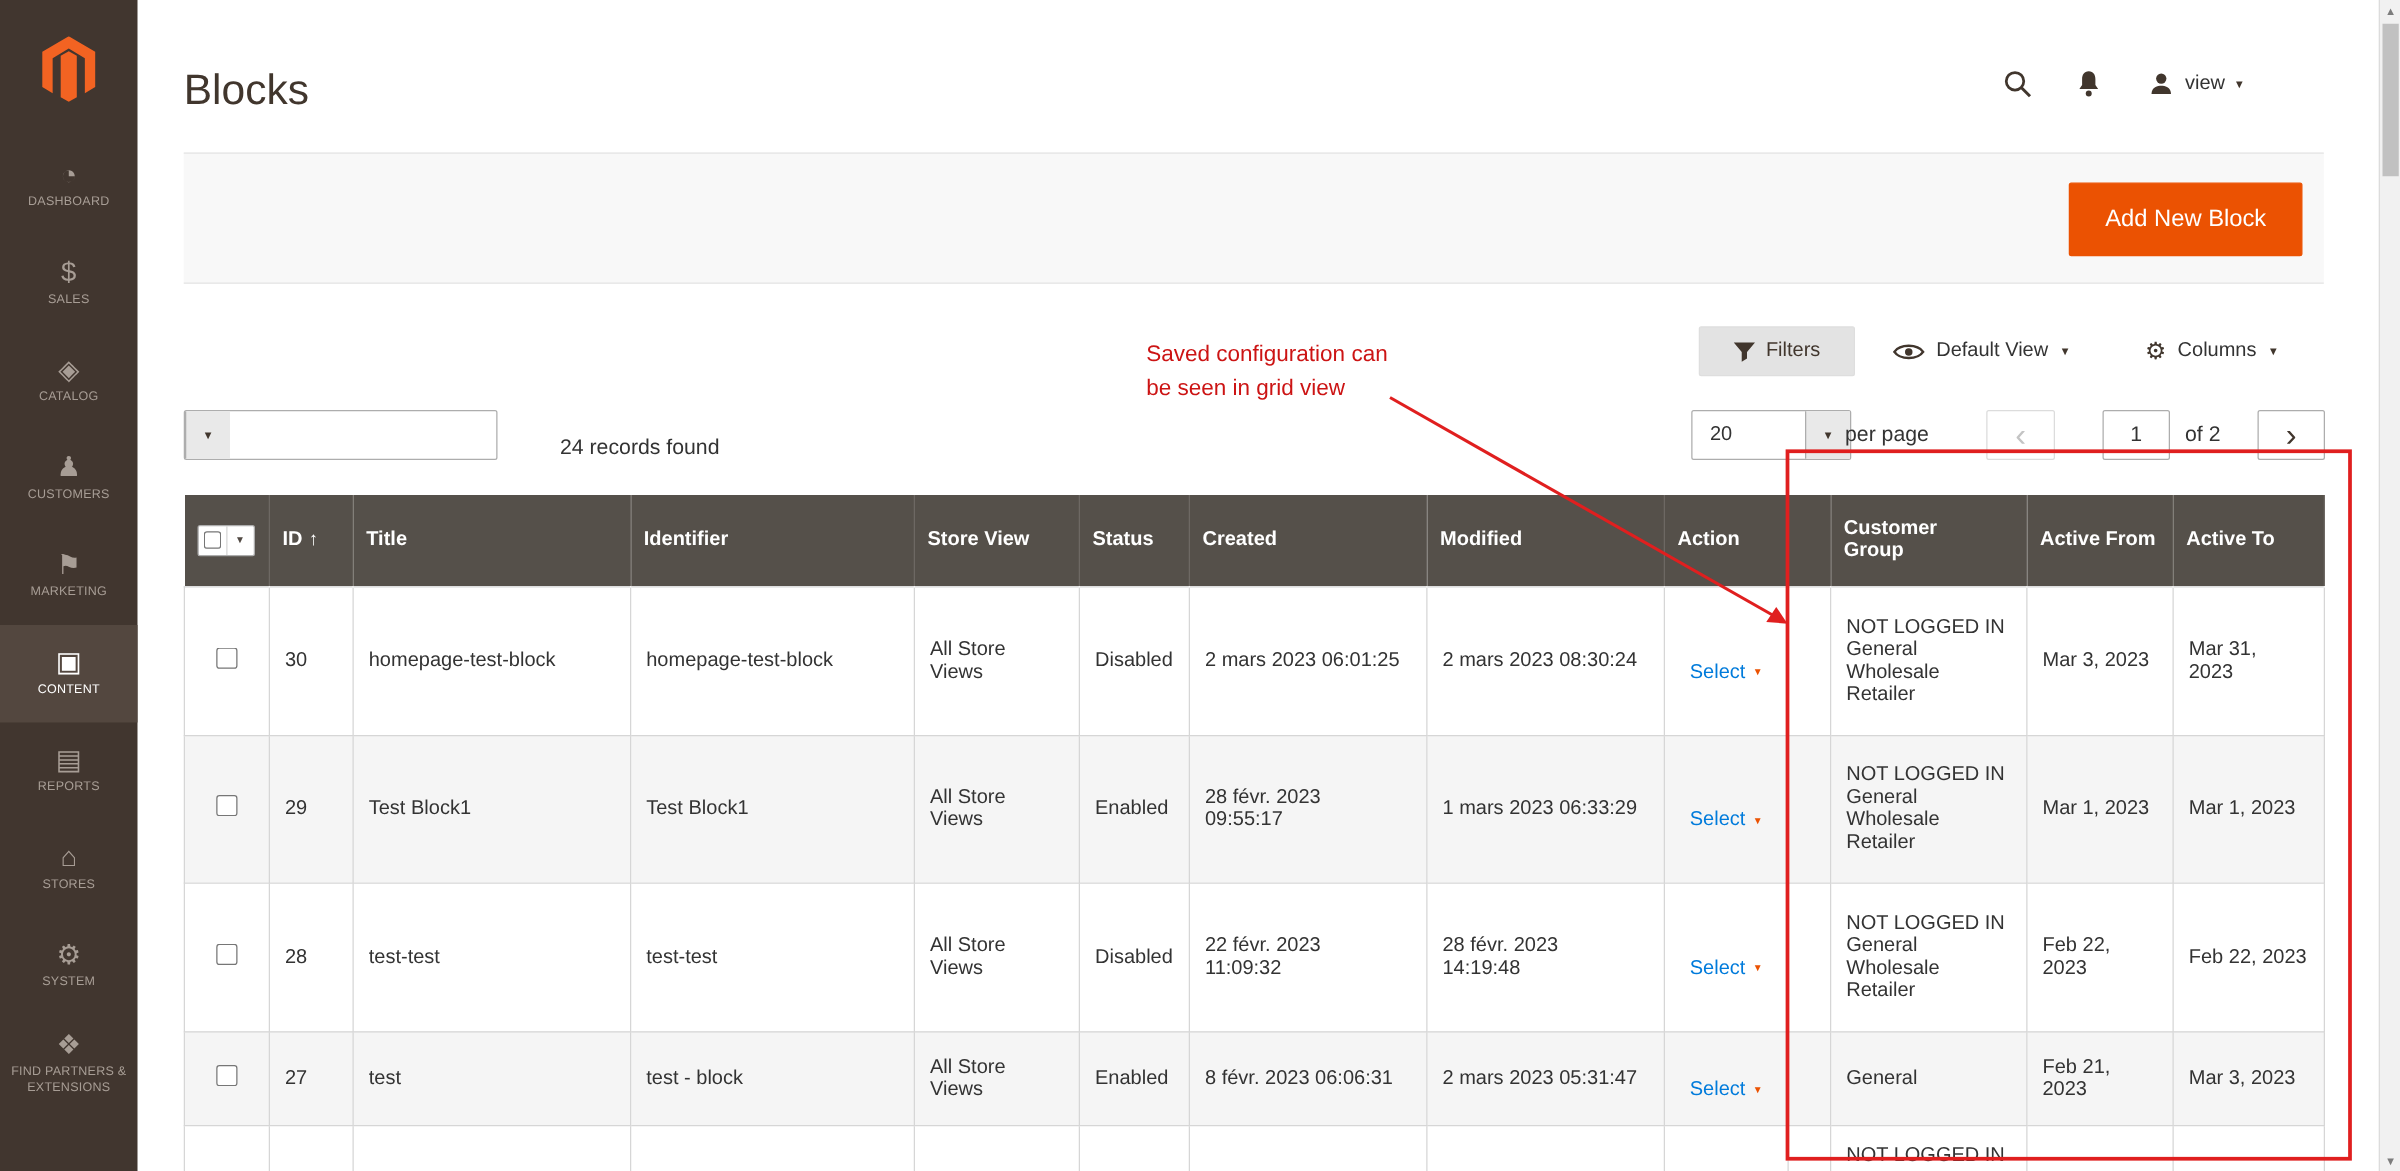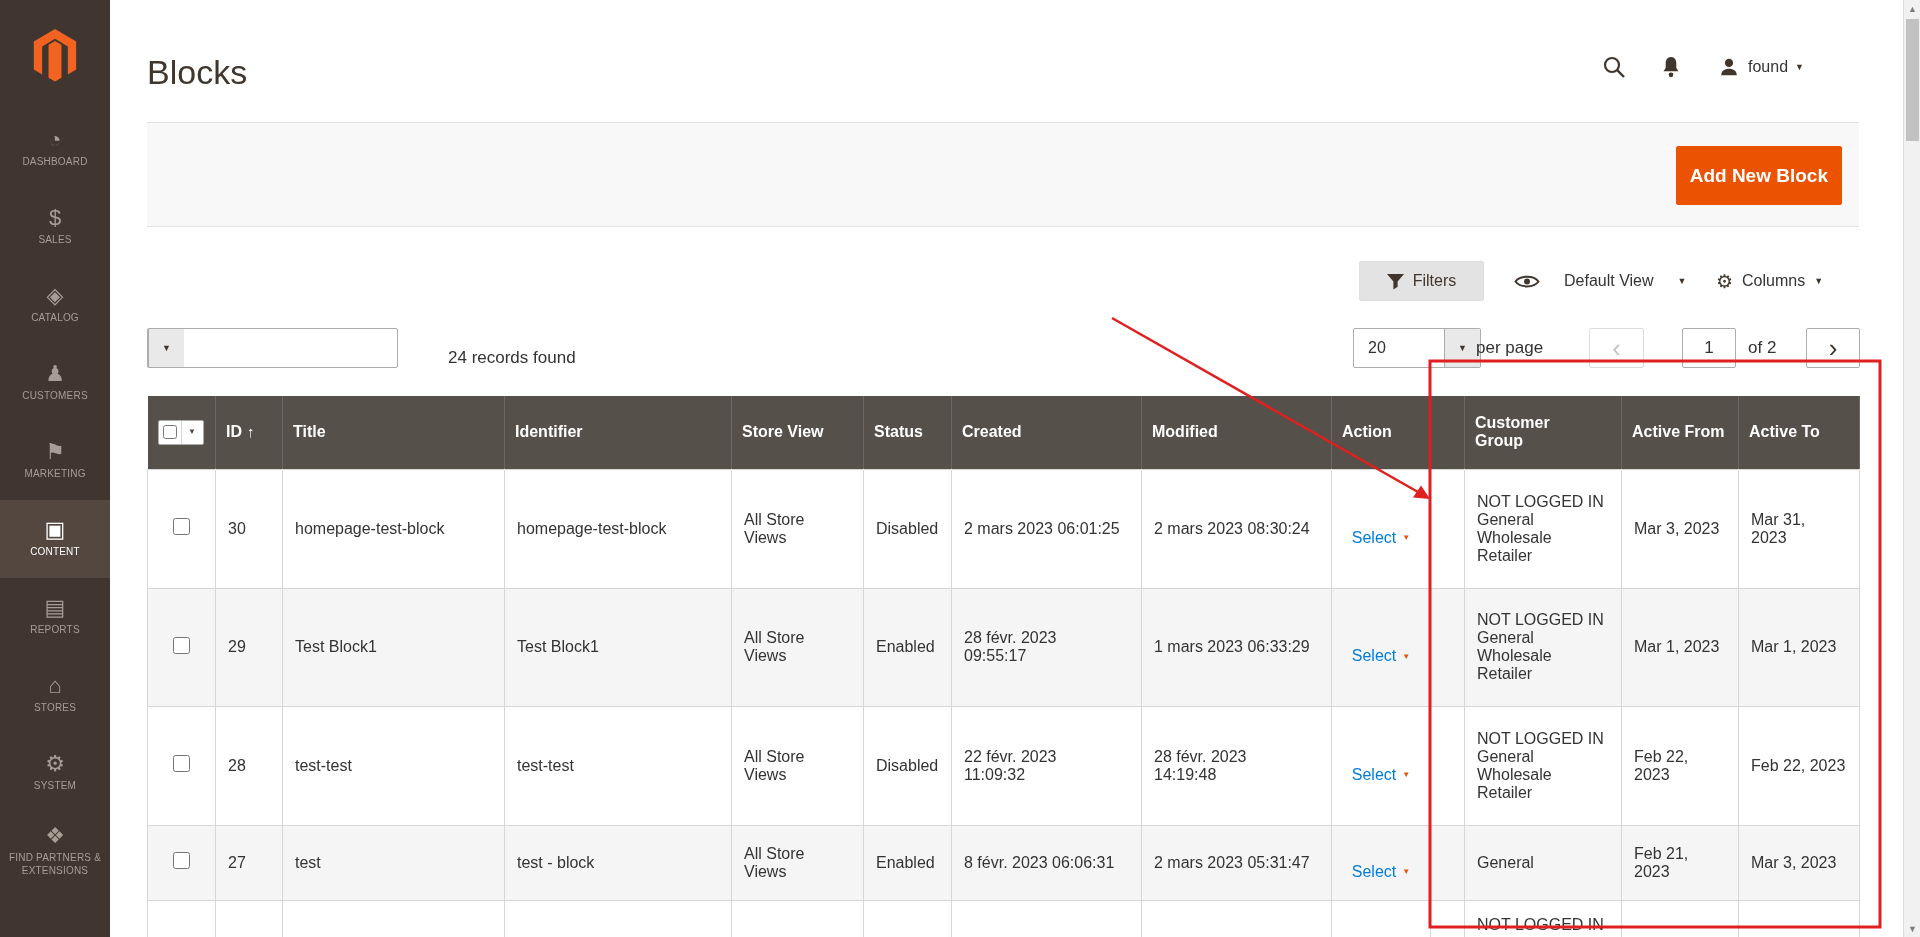--- a/index.html
+++ b/index.html
@@ -22,30 +22,30 @@
 
   .top-icons { position:absolute; top:52px; left:1492px; display:flex; align-items:center; height:30px; }
   .ticon { display:flex; align-items:center; justify-content:center; cursor:pointer; }
   .ticon + .ticon { margin-left:34px; }
   .admin-group { display:flex; align-items:center; margin-left:36px; cursor:pointer; }
   .admin-name { font-size:16px; color:#333; margin:0 7px 0 8px; }
   .caret { font-size:9px; color:#41362d; line-height:1; }
 
   
   .actions-band { position:absolute; left:37px; top:122px; width:1712px; height:105px; background:#f8f8f8; border-top:1px solid #e3e3e3; border-bottom:1px solid #e3e3e3; }
-  .add-btn { position:absolute; right:17px; top:23px; height:59px; padding:0 13px; background:#eb5202; border:1px solid #eb5202; border-radius:2px; color:#fff; font-size:19px; font-weight:700; display:flex; align-items:center; cursor:pointer; }
+  .add-btn { position:absolute; right:17px; top:23px; height:59px; padding:0 28px; background:#eb5202; border:1px solid #eb5202; border-radius:2px; color:#fff; font-size:19px; font-weight:400; display:flex; align-items:center; cursor:pointer; }
 
   
   .search-box { position:absolute; left:37px; top:261px; width:567px; height:40px; border:1px solid #adadad; border-radius:2px; background:#fff; }
   .search-box input { width:100%; height:100%; border:0; outline:none; padding:0 44px 0 14px; font-size:17px; font-family:"Liberation Sans", sans-serif; color:#333; background:transparent; }
   .search-box input::placeholder { font-style:italic; color:#8c8c8c; }
   .search-box .mag { position:absolute; right:9px; top:8px; cursor:pointer; }
 
   .filters-btn { position:absolute; left:1249px; top:261px; width:125px; height:40px; background:#e3e3e3; border:1px solid #dedede; border-radius:2px; display:flex; align-items:center; justify-content:center; gap:9px; font-size:16px; color:#41362d; cursor:pointer; }
-  .view-ctrl { position:absolute; left:1404px; top:261px; height:40px; display:flex; align-items:center; gap:24px; font-size:16px; color:#333; cursor:pointer; }
+  .view-ctrl { position:absolute; left:1404px; top:261px; height:40px; display:flex; align-items:center; gap:9px; font-size:16px; color:#333; cursor:pointer; }
   .columns-ctrl { position:absolute; left:1606px; top:261px; height:40px; display:flex; align-items:center; gap:9px; font-size:16px; color:#333; cursor:pointer; }
   .gear-glyph { font-size:19px; color:#41362d; line-height:1; }
 
   
   .sel-box { position:absolute; height:40px; border:1px solid #adadad; border-radius:2px; background:#fff; display:flex; cursor:pointer; }
   .actions-select { left:37px; top:328px; width:251px; }
   .perpage-select { left:1243px; top:328px; width:128px; }
   .sel-label { flex:1; font-size:16px; color:#333; line-height:38px; padding-left:14px; }
   .sel-caret { width:36px; border-left:1px solid #adadad; background:#e9e9e9; display:flex; align-items:center; justify-content:center; }
   .records { position:absolute; left:338px; top:338px; font-size:17px; color:#333;margin-top:10px; }
@@ -154,21 +154,21 @@
       <svg width="22" height="24" viewBox="0 0 24 26">
         <path d="M12 2 C7.8 2 6.2 5.4 6.2 8.8 L6.2 14 L3.8 17.6 L20.2 17.6 L17.8 14 L17.8 8.8 C17.8 5.4 16.2 2 12 2 Z" fill="#41362d"></path>
         <circle cx="12" cy="21.5" r="2.6" fill="#41362d"></circle>
       </svg>
     </span>
     <span class="admin-group">
       <svg width="22" height="22" viewBox="0 0 24 24">
         <circle cx="12" cy="7.5" r="4.5" fill="#41362d"></circle>
         <path d="M3.5 21 C3.5 15 9 13.8 12 13.8 C15 13.8 20.5 15 20.5 21 Z" fill="#41362d"></path>
       </svg>
-      <span class="admin-name">found</span>
+      <span class="admin-name">view</span>
       <span class="caret">▼</span>
     </span>
   </div>
 
   <div class="actions-band">
     <button class="add-btn">Add New Block</button>
   </div>
 
 
   <button class="filters-btn">
@@ -357,20 +357,22 @@
         <td></td>
         <td></td>
         <td></td>
         <td>NOT LOGGED IN</td>
         <td></td>
         <td></td>
       </tr>
     </tbody>
   </table>
 
+  <div class="annotation-text">Saved configuration can
+be seen in grid view</div>
   <svg class="annot-svg" width="1793" height="937" viewBox="0 0 1793 937">
     <line x1="1002" y1="318" x2="1308" y2="492" stroke="#e01f1f" stroke-width="2.5"></line>
     <polygon points="1320,499 1303,497.5 1311,485.5" fill="#e01f1f"></polygon>
     <rect x="1320" y="361" width="450" height="566" fill="none" stroke="#e01f1f" stroke-width="3"></rect>
   </svg>
 </div>
 
 <div class="scrollbar">
   <div class="sb-btn sb-up">▲</div>
   <div class="sb-thumb"></div>

